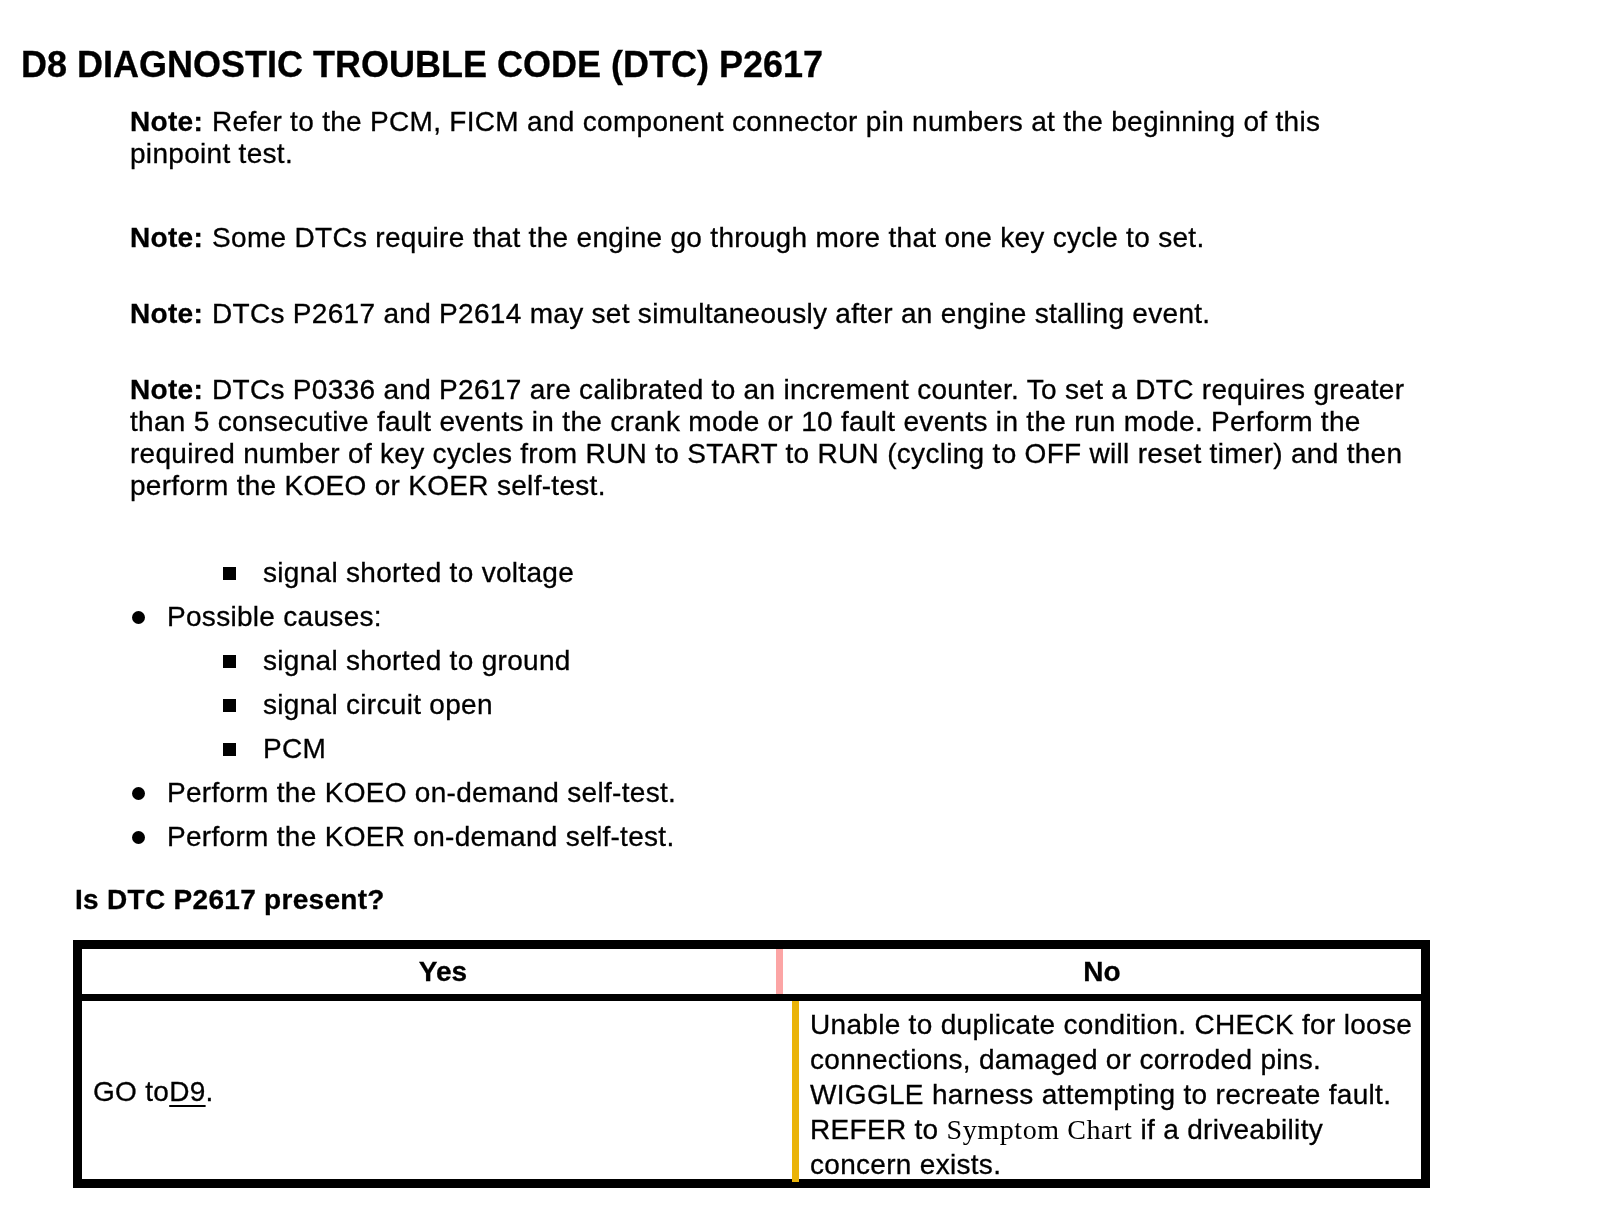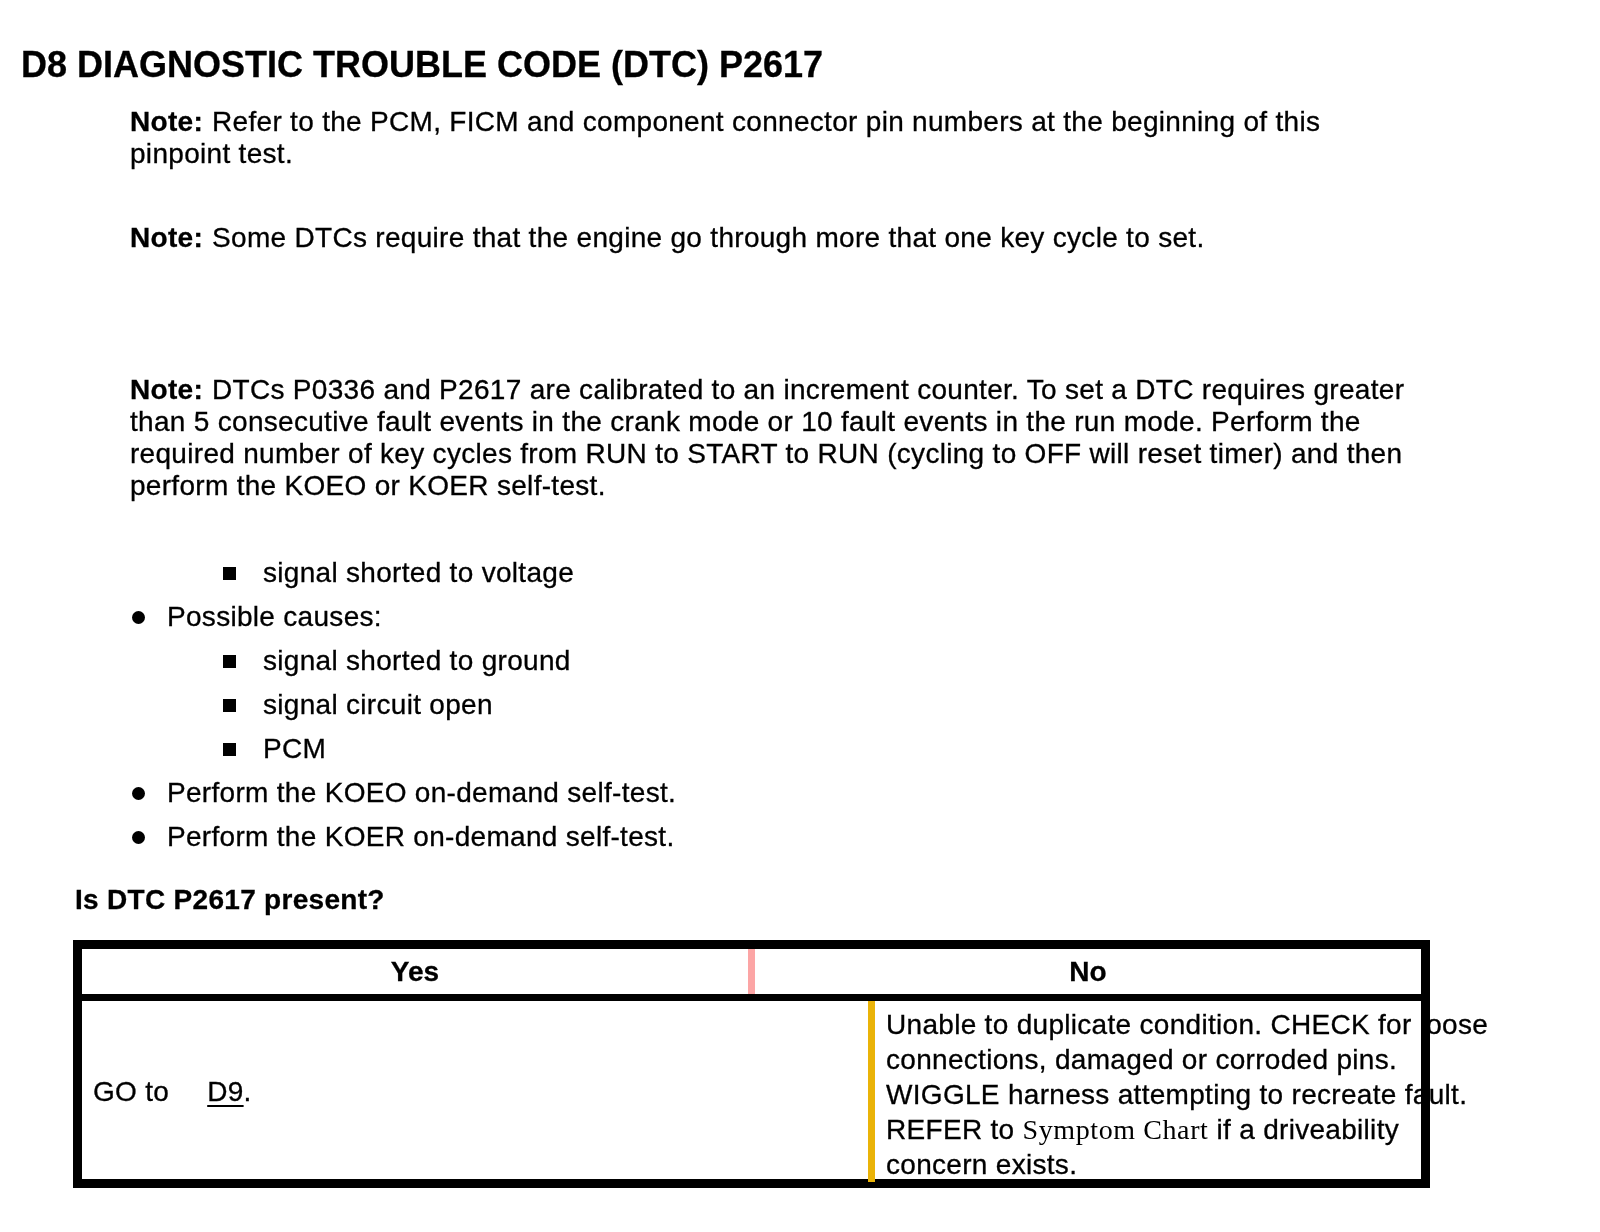--- a/index.html
+++ b/index.html
@@ -51,53 +51,56 @@
     display:flex; flex-direction:column;
   }
   .trow-head {
     display:flex; height:52px; box-sizing:border-box;
     border-bottom:7px solid #000; flex:0 0 auto;
   }
   .hcell {
     display:flex; align-items:center; justify-content:center;
     font-size:28px; font-weight:700;
   }
-  .hcell-yes { width:666px; flex:0 0 auto; }
+  .hcell-yes { width:666px; flex:0 0 auto;padding-left:28px; }
   .hcell-no  { flex:1; border-left:7px solid #fca5a5; box-sizing:border-box; }
   .trow-body { display:flex; flex:1; }
   .bcell-yes {
-    width:786px; flex:0 0 auto; box-sizing:border-box;
+    width:710px; flex:0 0 auto; box-sizing:border-box;
     display:flex; align-items:center; padding-left:11px;
     font-size:28px; letter-spacing:0.3px; white-space:nowrap;
   }
   .bcell-no {
     flex:1; border-left:7px solid #eab308; box-sizing:border-box;
     padding:6px 8px 0 11px;
     font-size:28px; line-height:35px; letter-spacing:0.3px;
   }
   .cell-line { white-space:nowrap; }
-  .doc-link { text-decoration:underline; text-underline-offset:4px; cursor:pointer;margin-left:38px; }
+  .doc-link { text-decoration:underline; text-underline-offset:4px; cursor:pointer; }
   .alt-font { font-family:Liberation Serif, serif; letter-spacing:0.6px; -webkit-text-stroke:0px; }
 </style>
 </head>
 <body>
 
 <div class="page">
 
   <h1 class="title">D8 DIAGNOSTIC TROUBLE CODE (DTC) P2617</h1>
 
   <div class="note" style="top:106px">
     <div class="note-line"><span class="note-lbl">Note:</span><span>Refer to the PCM, FICM and component connector pin numbers at the beginning of this</span></div>
     <div class="note-line">pinpoint test.</div>
   </div>
 
   <div class="note" style="top:222px">
     <div class="note-line"><span class="note-lbl">Note:</span><span>Some DTCs require that the engine go through more that one key cycle to set.</span></div>
   </div>
 
+  <div class="note" style="top:298px">
+    <div class="note-line"><span class="note-lbl">Note:</span><span>DTCs P2617 and P2614 may set simultaneously after an engine stalling event.</span></div>
+  </div>
 
   <div class="note" style="top:374px">
     <div class="note-line"><span class="note-lbl">Note:</span><span>DTCs P0336 and P2617 are calibrated to an increment counter. To set a DTC requires greater</span></div>
     <div class="note-line">than 5 consecutive fault events in the crank mode or 10 fault events in the run mode. Perform the</div>
     <div class="note-line">required number of key cycles from RUN to START to RUN (cycling to OFF will reset timer) and then</div>
     <div class="note-line">perform the KOEO or KOER self-test.</div>
   </div>
 
   <div class="bullets">
     <div class="li-row li-l2">

